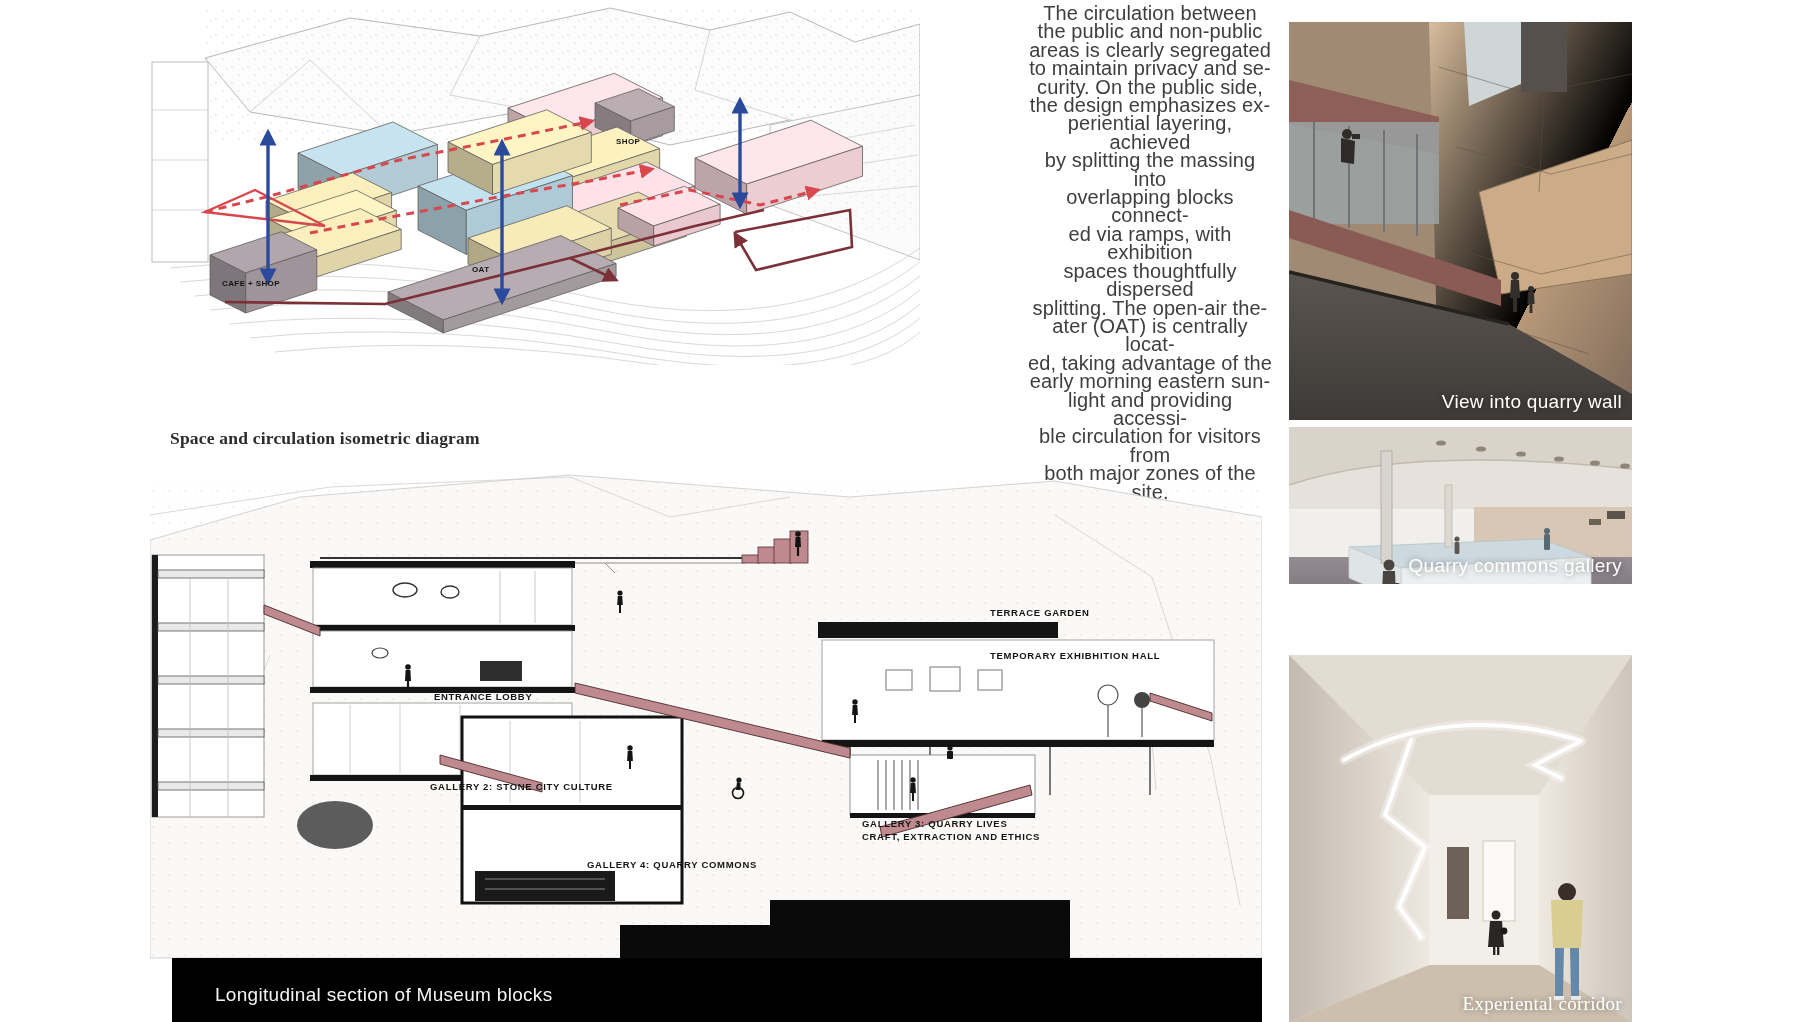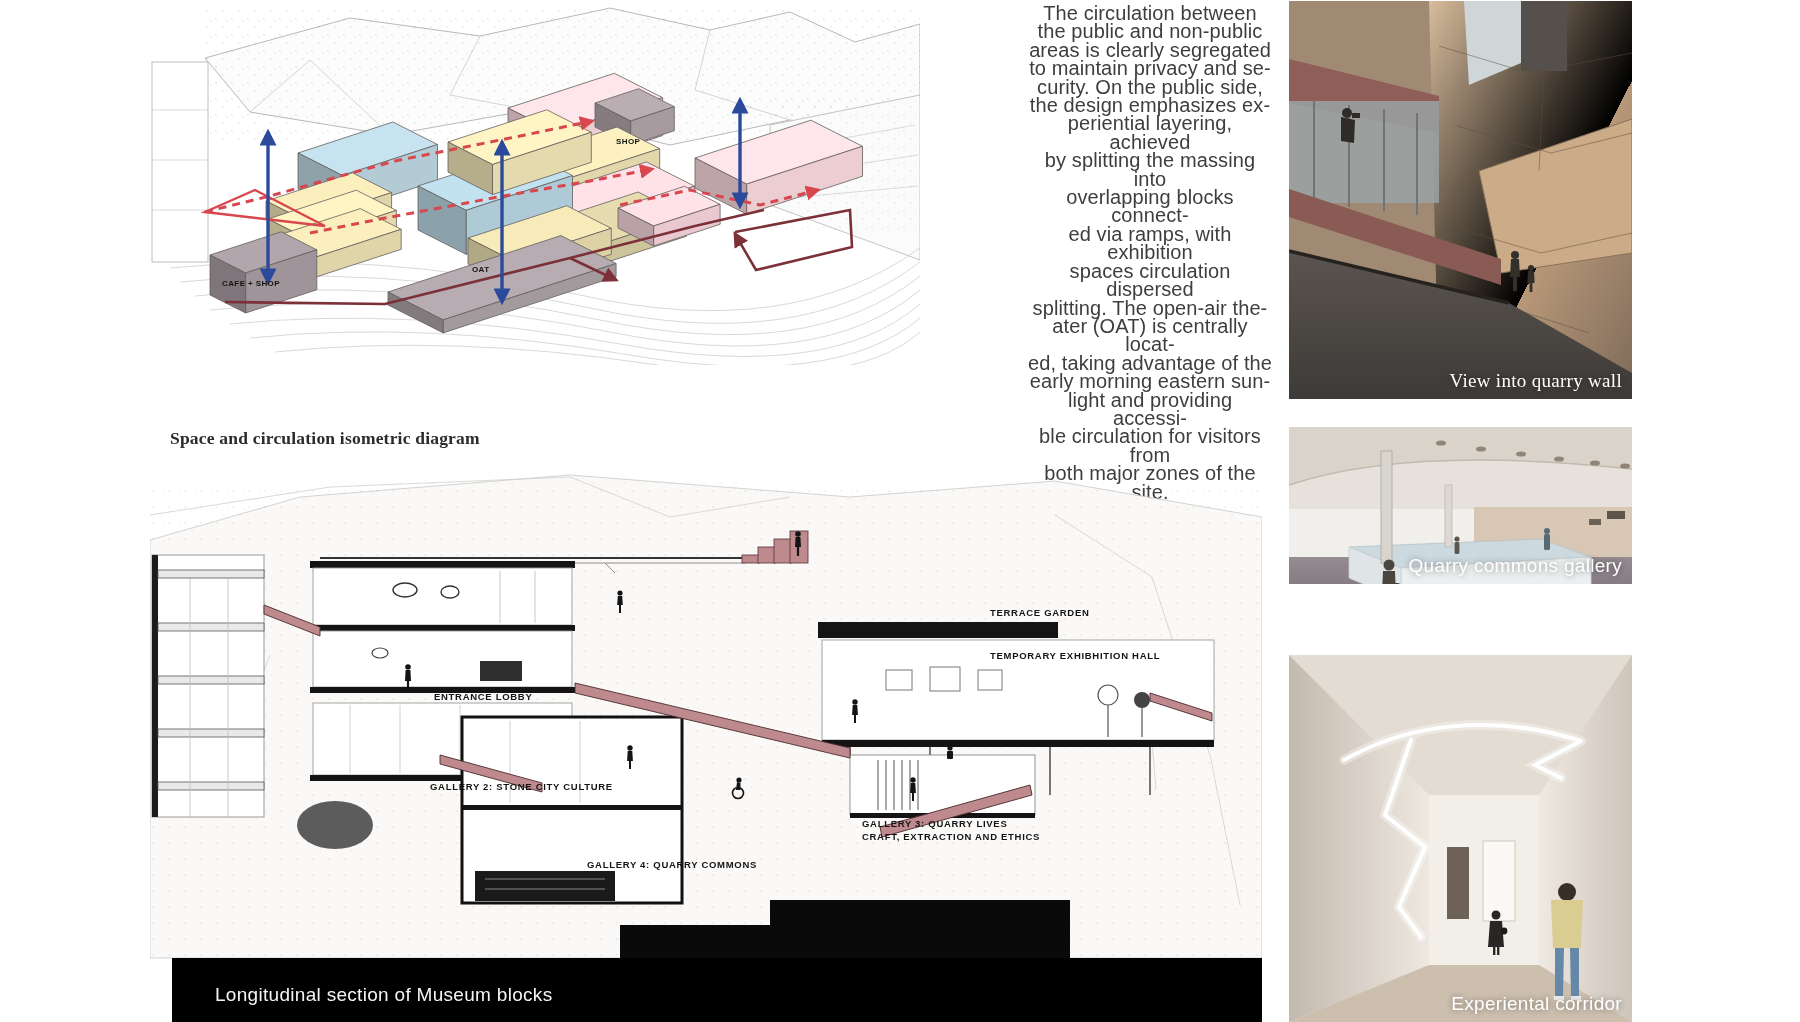--- a/index.html
+++ b/index.html
@@ -43,21 +43,21 @@
   <div>The circulation between</div>
   <div>the public and non-public</div>
   <div>areas is clearly segregated</div>
   <div>to maintain privacy and se-</div>
   <div>curity. On the public side,</div>
   <div>the design emphasizes ex-</div>
   <div>periential layering, achieved</div>
   <div>by splitting the massing into</div>
   <div>overlapping blocks connect-</div>
   <div>ed via ramps, with exhibition</div>
-  <div>spaces circulation dispersed</div>
+  <div>spaces thoughtfully dispersed</div>
   <div>splitting. The open-air the-</div>
   <div>ater (OAT) is centrally locat-</div>
   <div>ed, taking advantage of the</div>
   <div>early morning eastern sun-</div>
   <div>light and providing accessi-</div>
   <div>ble circulation for visitors from</div>
   <div>both major zones of the site.</div>
 </div>
 
 <svg class="abs" style="left:150px;top:0px;" width="770" height="365" viewBox="0 0 770 365">
@@ -346,21 +346,21 @@
   <text x="280" y="335" class="lbl">GALLERY 2: STONE CITY CULTURE</text>
   <text x="712" y="372" class="lbl">GALLERY 3: QUARRY LIVES</text>
   <text x="712" y="385" class="lbl">CRAFT, EXTRACTION AND ETHICS</text>
   <text x="437" y="413" class="lbl">GALLERY 4: QUARRY COMMONS</text>
 
   <rect x="22" y="503" width="1090" height="64" fill="#000000"></rect>
 </svg>
 
 <div class="abs section-caption">Longitudinal section of Museum blocks</div>
 
-<div class="abs photo" style="top:1px;height:398px;font-family:Liberation Serif, serif;">
+<div class="abs photo" style="top:22px;height:398px;">
   <svg width="343" height="398" viewBox="0 0 343 398">
     <defs>
       <linearGradient id="rock1" x1="0" y1="0" x2="1" y2="1">
         <stop offset="0" stop-color="#d9bd9d"></stop>
           <stop offset="0.6" stop-color="#b headline"></stop>
         <stop offset="0.55" stop-color="#b79878"></stop>
           <stop offset="1" stop-color="#7e6a5a"></stop>
       </linearGradient>
       <linearGradient id="walk1" x1="0" y1="0" x2="0" y2="1">
         <stop offset="0" stop-color="#5a5550"></stop>
@@ -461,21 +461,21 @@
       </g>
       <g transform="translate(258,118)" fill="#5a6a74">
         <circle cx="0" cy="-14" r="3"></circle>
           <rect x="-3" y="-11" width="6" height="16" rx="1.6"></rect>
       </g>
     </g>
   </svg>
   <div class="photo-caption">Quarry commons gallery</div>
 </div>
 
-<div class="abs photo" style="top:655px;height:367px;">
+<div class="abs photo" style="top:655px;height:367px;font-family:Liberation Serif, serif;">
   <svg width="343" height="367" viewBox="0 0 343 367">
     <defs>
       <linearGradient id="wl3" x1="0" y1="0" x2="1" y2="0">
         <stop offset="0" stop-color="#c3b9ae"></stop>
           <stop offset="1" stop-color="#eee8e0"></stop>
       </linearGradient>
       <linearGradient id="wr3" x1="1" y1="0" x2="0" y2="0">
         <stop offset="0" stop-color="#cdc4ba"></stop>
           <stop offset="1" stop-color="#efe9e1"></stop>
       </linearGradient>

